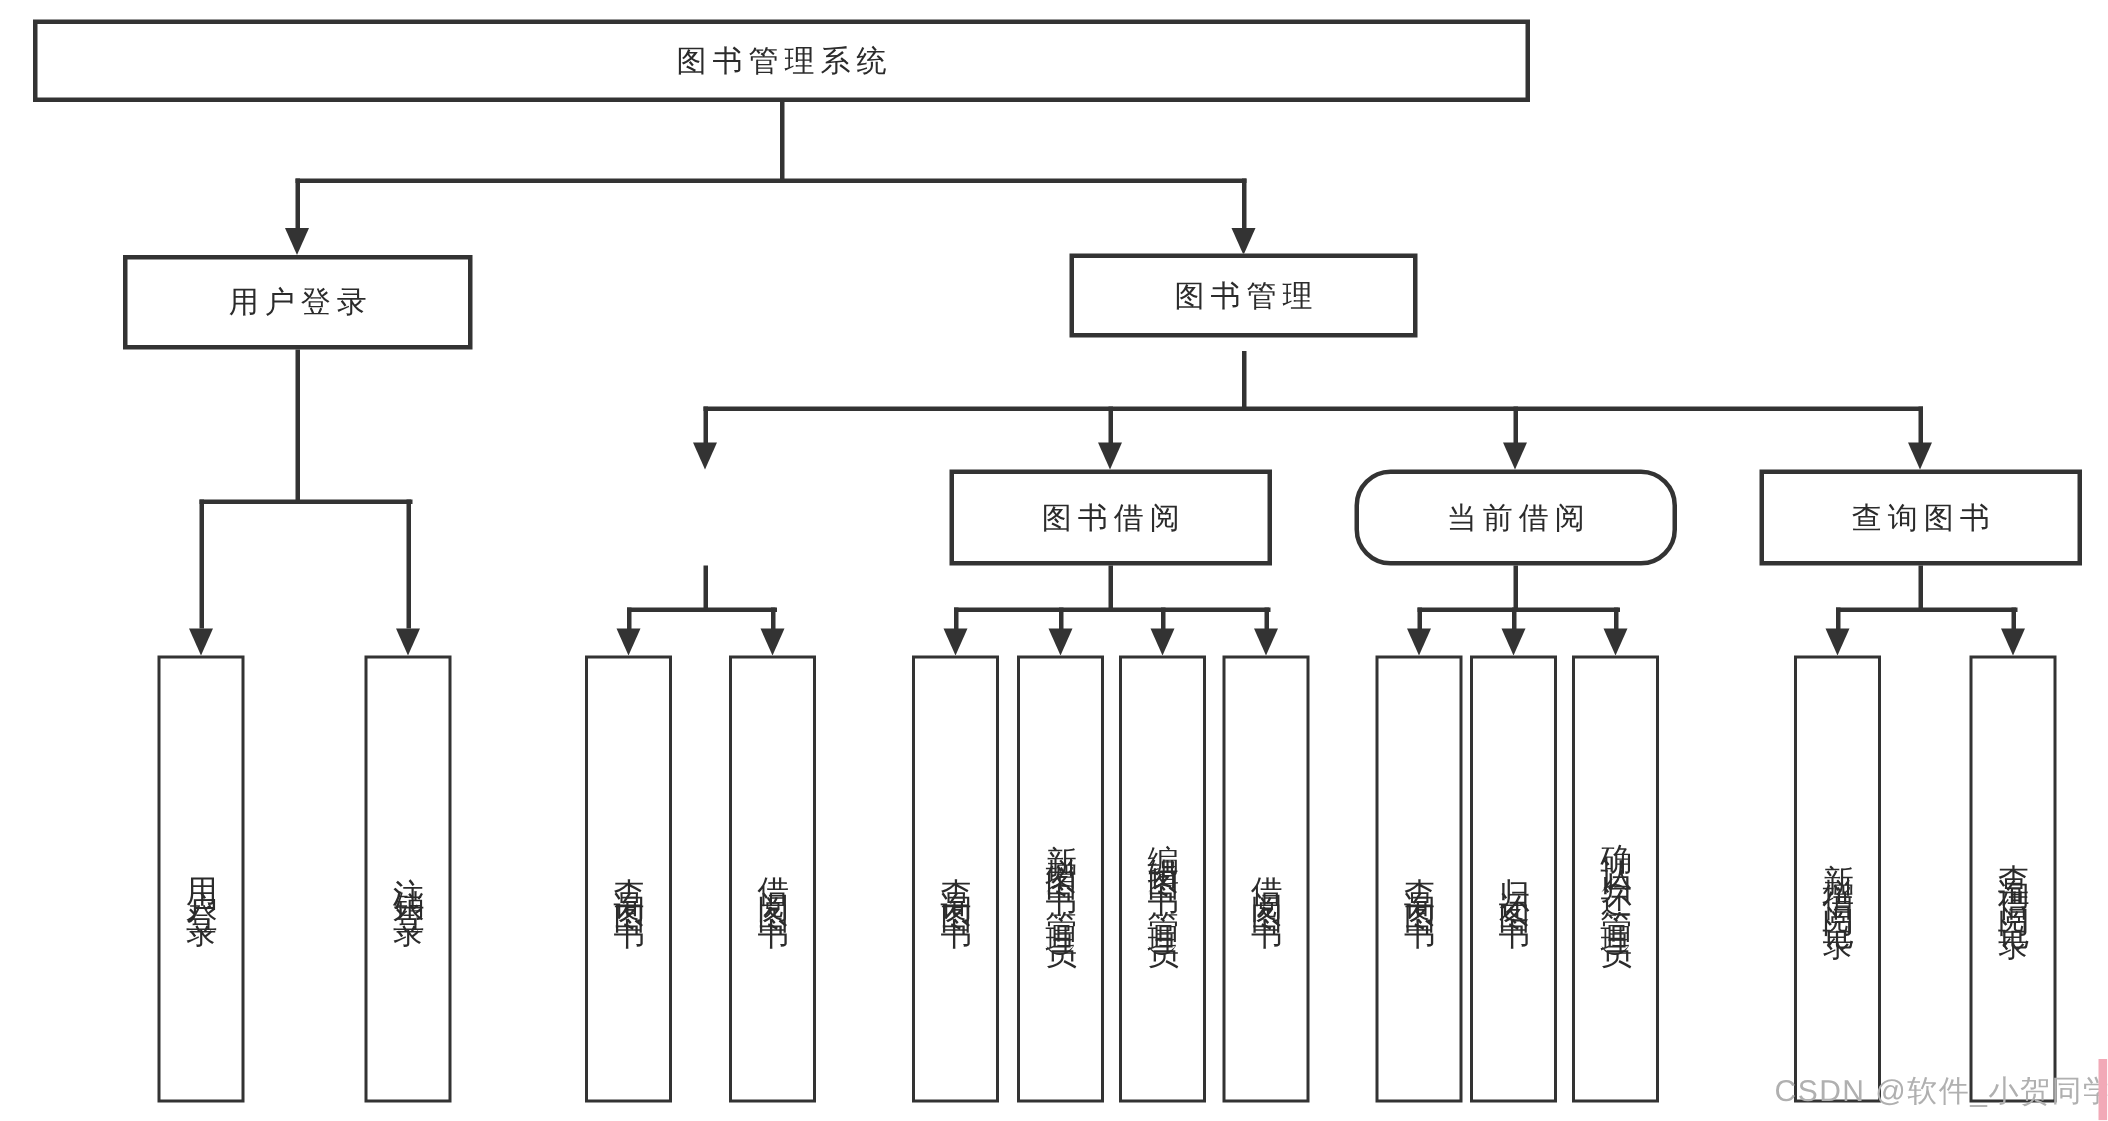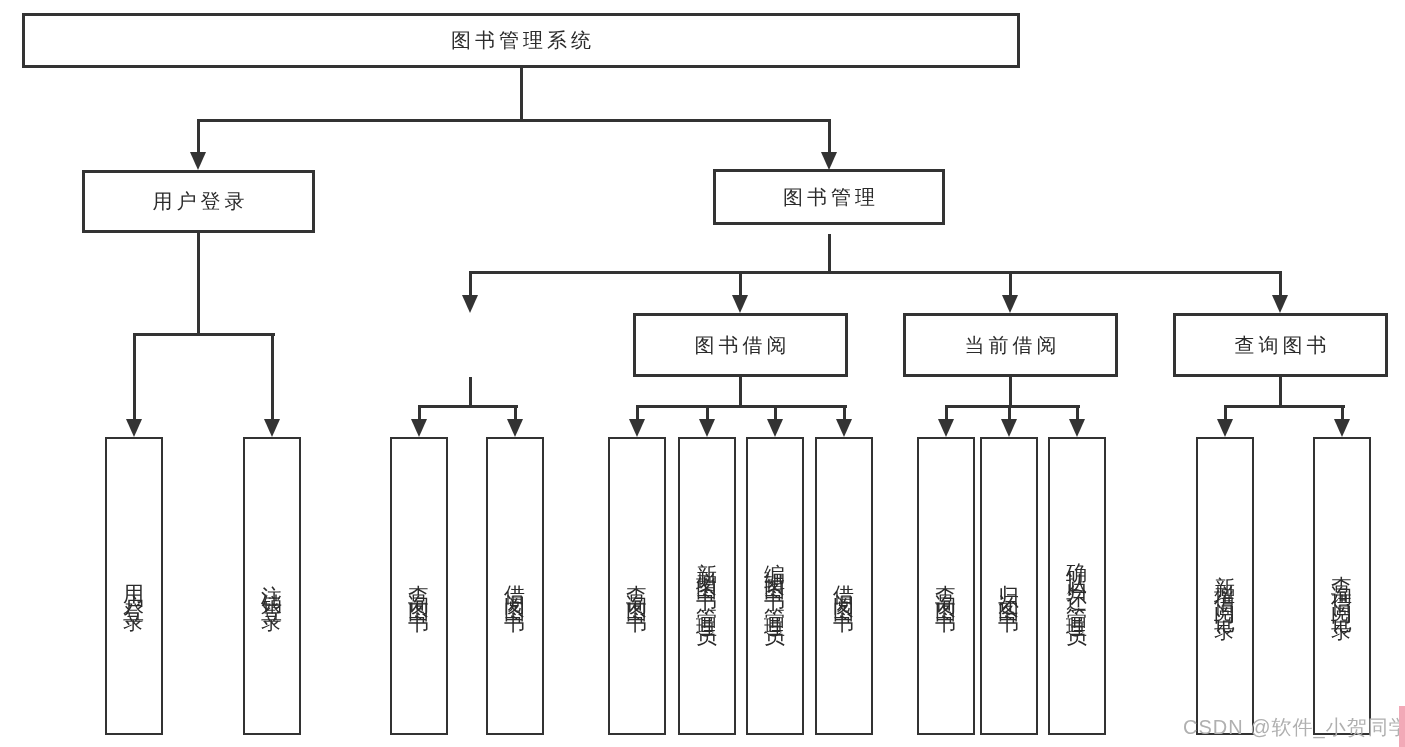--- a/index.html
+++ b/index.html
@@ -93,21 +93,21 @@
   <div class="line" style="left:469px; top:271px; width:3px; height:26px;"></div>
   <div class="arrow" style="left:462px; top:295px;"></div>
   <div class="line" style="left:739px; top:271px; width:3px; height:26px;"></div>
   <div class="arrow" style="left:732px; top:295px;"></div>
   <div class="line" style="left:1009px; top:271px; width:3px; height:26px;"></div>
   <div class="arrow" style="left:1002px; top:295px;"></div>
   <div class="line" style="left:1279px; top:271px; width:3px; height:26px;"></div>
   <div class="arrow" style="left:1272px; top:295px;"></div>
 
   <div class="box" style="left:633px; top:313px; width:215px; height:64px;">图书借阅</div>
-  <div class="box" style="left:903px; top:313px; width:215px; height:64px;">当前借阅</div>
+  <div class="box" style="left:903px; top:313px; width:215px; height:64px;border-radius:24px;">当前借阅</div>
   <div class="box" style="left:1173px; top:313px; width:215px; height:64px;">查询图书</div>
 
   <div class="line" style="left:469px; top:377px; width:3px; height:31px;"></div>
   <div class="line" style="left:418px; top:405px; width:100px; height:3px;"></div>
   <div class="line" style="left:418px; top:405px; width:3px; height:16px;"></div>
   <div class="arrow" style="left:411px; top:419px;"></div>
   <div class="line" style="left:514px; top:405px; width:3px; height:16px;"></div>
   <div class="arrow" style="left:507px; top:419px;"></div>
 
   <div class="line" style="left:739px; top:377px; width:3px; height:31px;"></div>

